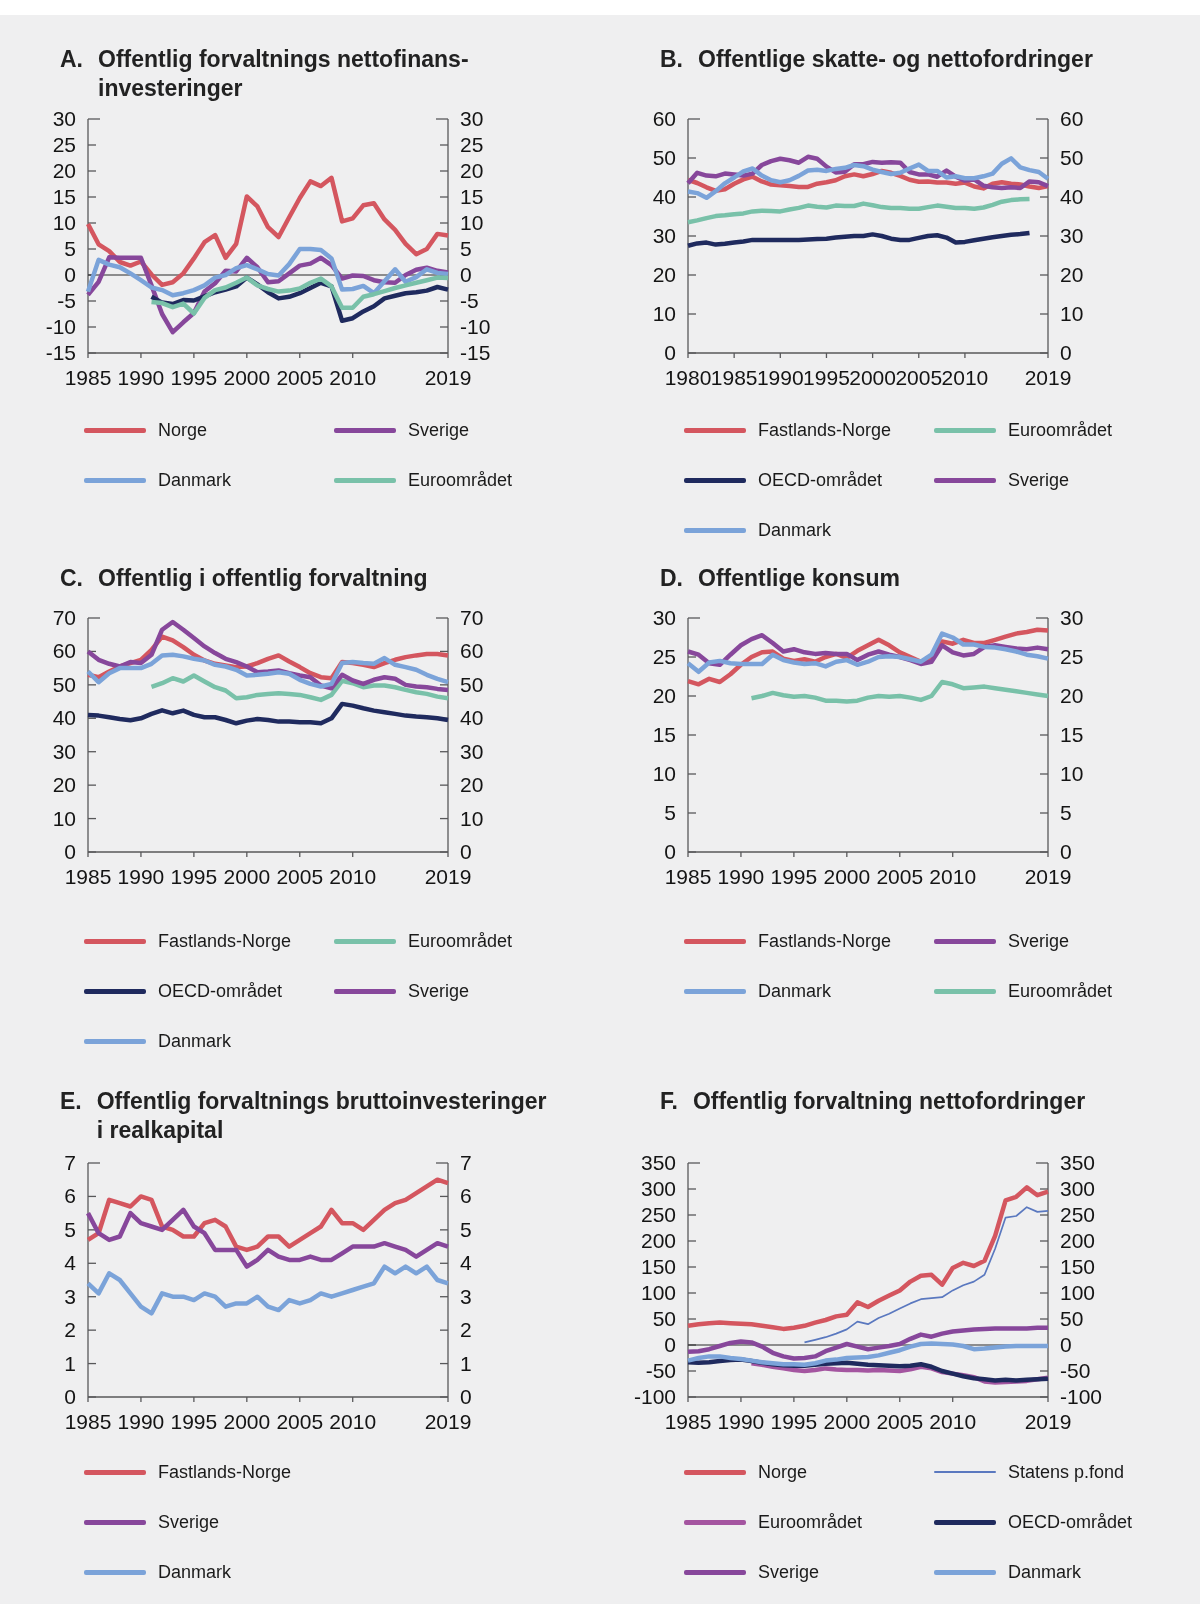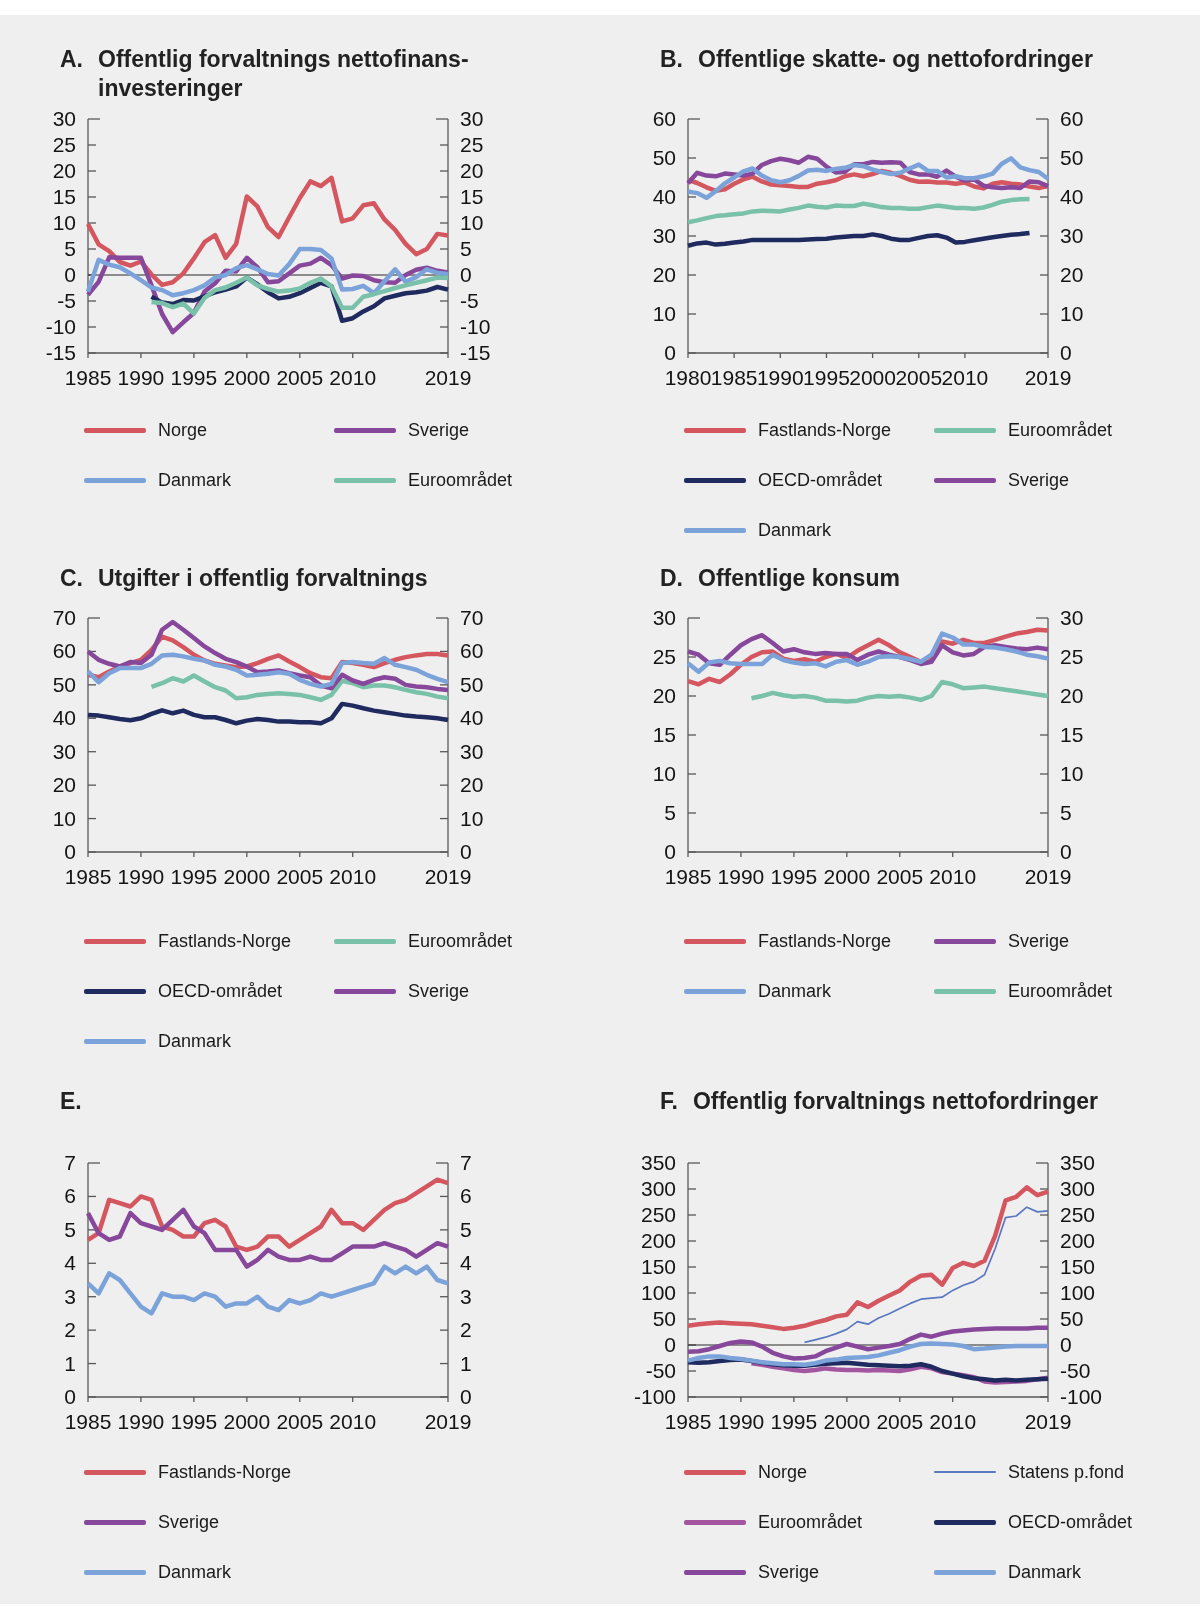--- a/index.html
+++ b/index.html
@@ -225,21 +225,21 @@
           <div class="legend-item">
             <span class="swatch" style="background: rgb(123, 163, 217);"></span>
             <span class="legend-label">Danmark</span>
           </div>
         </div>
     </section>
 
     <section class="panel r2">
       <h2 class="panel-title">
         <span class="letter">C.</span>
-        <span class="ttext">Utgifter i offentlig forvaltnings</span>
+        <span class="ttext">Offentlig i offentlig forvaltning</span>
       </h2>
       <svg class="chart" width="600" height="292" viewBox="0 0 600 292">
           <line x1="88" y1="16" x2="88" y2="250" stroke="#58585a" stroke-width="1.3"></line>
           <line x1="448" y1="16" x2="448" y2="250" stroke="#58585a" stroke-width="1.3"></line>
           <line x1="88" y1="250" x2="448" y2="250" stroke="#58585a" stroke-width="1.3"></line>
           <line x1="88" y1="250" x2="96" y2="250" stroke="#58585a" stroke-width="1.3"></line>
           <line x1="440" y1="250" x2="448" y2="250" stroke="#58585a" stroke-width="1.3"></line>
           <text x="76" y="257" text-anchor="end">0</text>
           <text x="460" y="257" text-anchor="start">0</text>
           <line x1="88" y1="216.57142857142858" x2="96" y2="216.57142857142858" stroke="#58585a" stroke-width="1.3"></line>
@@ -386,20 +386,22 @@
           <div class="legend-item">
             <span class="swatch" style="background: rgb(121, 193, 169);"></span>
             <span class="legend-label">Euroområdet</span>
           </div>
         </div>
     </section>
 
     <section class="panel r3">
       <h2 class="panel-title">
         <span class="letter">E.</span>
+        <span class="ttext">Offentlig forvaltnings bruttoinvesteringer
+i realkapital</span>
       </h2>
       <svg class="chart" width="600" height="292" viewBox="0 0 600 292">
           <line x1="88" y1="16" x2="88" y2="250" stroke="#58585a" stroke-width="1.3"></line>
           <line x1="448" y1="16" x2="448" y2="250" stroke="#58585a" stroke-width="1.3"></line>
           <line x1="88" y1="250" x2="448" y2="250" stroke="#58585a" stroke-width="1.3"></line>
           <line x1="88" y1="250" x2="96" y2="250" stroke="#58585a" stroke-width="1.3"></line>
           <line x1="440" y1="250" x2="448" y2="250" stroke="#58585a" stroke-width="1.3"></line>
           <text x="76" y="257" text-anchor="end">0</text>
           <text x="460" y="257" text-anchor="start">0</text>
           <line x1="88" y1="216.57142857142858" x2="96" y2="216.57142857142858" stroke="#58585a" stroke-width="1.3"></line>
@@ -460,21 +462,21 @@
           <div class="legend-item">
             <span class="swatch" style="background: rgb(123, 163, 217);"></span>
             <span class="legend-label">Danmark</span>
           </div>
         </div>
     </section>
 
     <section class="panel r3">
       <h2 class="panel-title">
         <span class="letter">F.</span>
-        <span class="ttext">Offentlig forvaltnings nettofordringer</span>
+        <span class="ttext">Offentlig forvaltning nettofordringer</span>
       </h2>
       <svg class="chart" width="600" height="292" viewBox="0 0 600 292">
           <line x1="88" y1="16" x2="88" y2="250" stroke="#58585a" stroke-width="1.3"></line>
           <line x1="448" y1="16" x2="448" y2="250" stroke="#58585a" stroke-width="1.3"></line>
           <line x1="88" y1="250" x2="448" y2="250" stroke="#58585a" stroke-width="1.3"></line>
           <line x1="88" y1="250" x2="96" y2="250" stroke="#58585a" stroke-width="1.3"></line>
           <line x1="440" y1="250" x2="448" y2="250" stroke="#58585a" stroke-width="1.3"></line>
           <text x="76" y="257" text-anchor="end">-100</text>
           <text x="460" y="257" text-anchor="start">-100</text>
           <line x1="88" y1="224" x2="96" y2="224" stroke="#58585a" stroke-width="1.3"></line>

